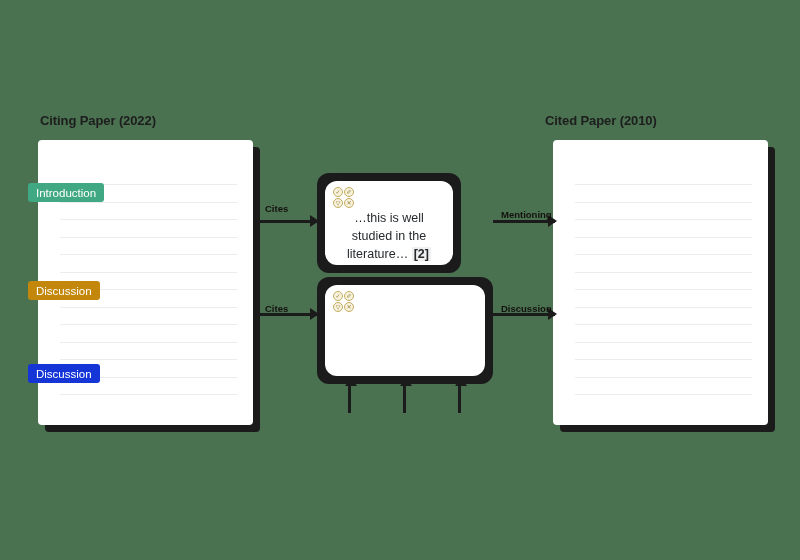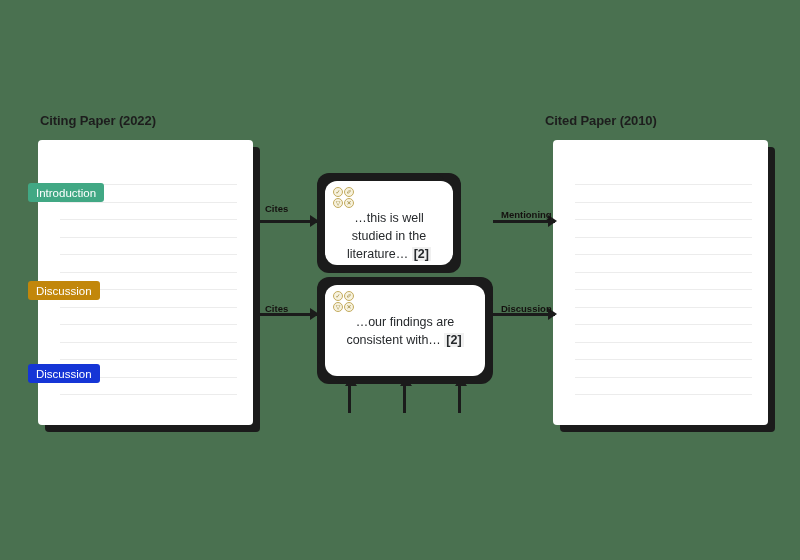--- a/index.html
+++ b/index.html
@@ -263,19 +263,16 @@
     </div>
   </div>
 
   <div class="stmt-card" id="card-2">
     <div class="badge-grid" id="badges-2">
         <div class="badge">✓</div>
         <div class="badge">✐</div>
         <div class="badge">▽</div>
         <div class="badge">✕</div>
       </div>
-    <div class="stmt-text">
-      <span>…our findings are consistent with… </span><span class="ref">[2]</span>
-    </div>
   </div>
 
 
 </div>
 
 </body></html>

